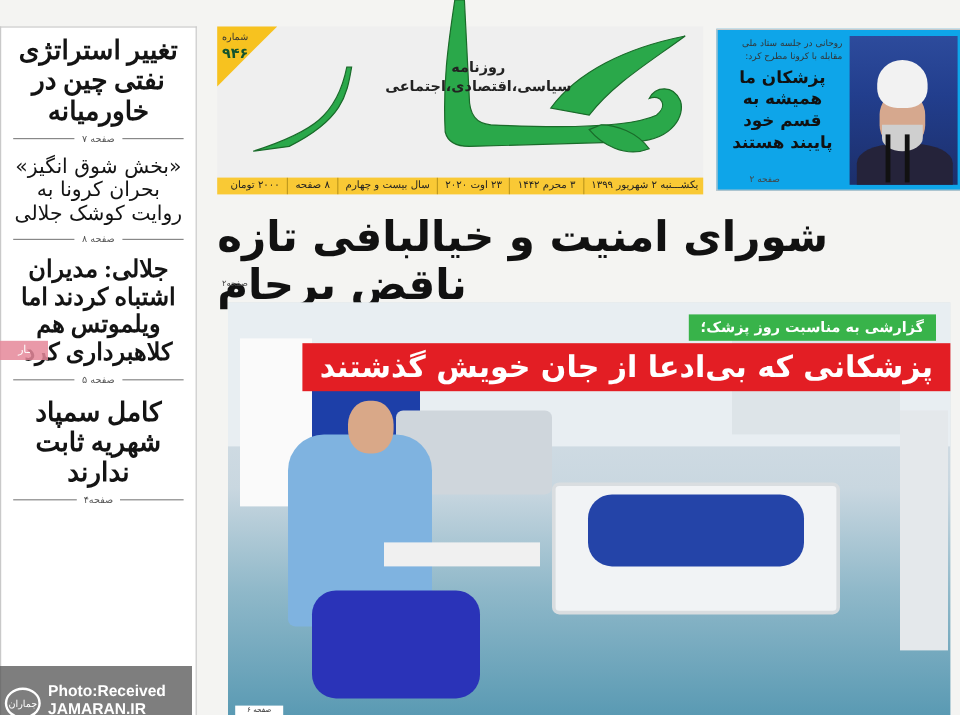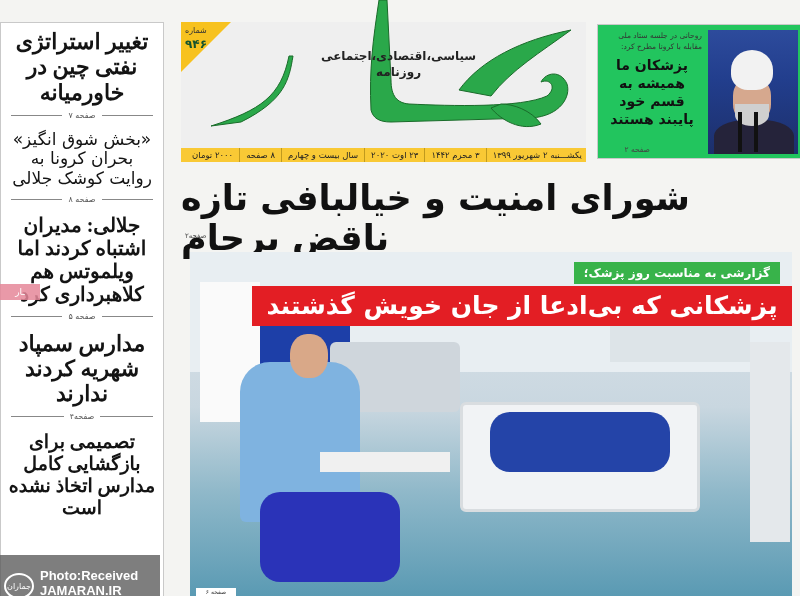--- a/index.html
+++ b/index.html
@@ -62,21 +62,21 @@
     background: #f9c935; font-size: 8.5px; color: #222; line-height: 14px;
     padding: 0 4px; white-space: nowrap; overflow: hidden;
     display: flex; gap: 6px; justify-content: flex-start;
   }
   .dateline span { padding-left: 6px; border-left: 1px solid #c09a1e; }
   .dateline span:last-child { border-left: none; }
 
   
   .tr-box {
     position: absolute; left: 597px; top: 24px; width: 203px; height: 135px;
-    background: #22c55e; border: 1px solid #c9c9c9; border-right: none;
+    background: #0ea5e9; border: 1px solid #c9c9c9; border-right: none;
   }
   .tr-photo {
     position: absolute; right: 2px; top: 5px; width: 90px; height: 124px;
     background: linear-gradient(180deg,#2d4b9c 0%,#223e8d 40%,#1c2f6b 100%);
     overflow: hidden;
   }
   .tr-turban { position: absolute; left: 23px; top: 20px; width: 42px; height: 40px; border-radius: 50% 50% 40% 40%; background: #f2f2f2; }
   .tr-face { position: absolute; left: 25px; top: 48px; width: 38px; height: 44px; border-radius: 40%; background: #d6a88e; }
   .tr-beard { position: absolute; left: 27px; top: 74px; width: 34px; height: 22px; border-radius: 0 0 50% 50%; background: #cfcfcf; }
   .tr-robe { position: absolute; left: 6px; top: 90px; width: 80px; height: 40px; border-radius: 40% 40% 0 0; background: #25233a; }
@@ -123,39 +123,36 @@
   <div class="pg-sep">صفحه ۷</div>
   <div class="left-block">
     <div class="lh mid">«بخش شوق انگیز» بحران کرونا به روایت کوشک جلالی</div>
   </div>
   <div class="pg-sep">صفحه ۸</div>
   <div class="left-block">
     <div class="lh big" style="font-size:20px">جلالی: مدیران اشتباه کردند اما ویلموتس هم کلاهبرداری کرد</div>
   </div>
   <div class="pg-sep">صفحه ۵</div>
   <div class="left-block">
-    <div class="lh big">مدارس سمپاد شهریه کردند ندارند</div>
+    <div class="lh big">کامل سمپاد شهریه ثابت ندارند</div>
   </div>
   <div class="pg-sep">صفحه۴</div>
-  <div class="left-block">
-    <div class="lh big" style="font-size:19px">تصمیمی برای بازگشایی کامل مدارس اتخاذ نشده است</div>
-  </div>
 </div>
 <div class="red-tag">ـار</div>
 
 <div class="masthead">
   <svg class="logo" viewBox="0 0 380 136">
     <path d="M178 0 C172 40 168 70 170 110 C172 118 178 122 190 122 L330 118 C360 116 370 96 366 84 C360 70 345 72 340 82 C350 78 356 88 346 96 C320 108 250 106 208 104 C196 103 190 96 190 80 L186 0 Z" fill="#2aa84a" stroke="#1a6b2a" stroke-width="1"></path>
     <path d="M258 90 C280 60 320 40 370 30 C340 52 310 70 290 96 Z" fill="#2aa84a" stroke="#1a6b2a" stroke-width="1"></path>
     <path d="M92 56 C88 80 84 100 40 122 L10 126 C60 110 80 96 88 56 Z" fill="#2aa84a" stroke="#1a6b2a" stroke-width="1"></path>
     <path d="M290 108 C300 120 320 132 340 124 C330 110 312 104 300 104 Z" fill="#2aa84a" stroke="#1a6b2a" stroke-width="1"></path>
   </svg>
   <div class="tagline">
+    <div>روزنامه</div>
     <div>سیاسی،اقتصادی،اجتماعی</div>
-    <div>روزنامه</div>
   </div>
   <div class="issue-tri"></div>
   <div class="issue-label">شماره</div>
   <div class="issue-num">۹۴۶</div>
 </div>
 <div class="dateline">
   <span>یکشـــنبه ۲ شهریور ۱۳۹۹</span>
   <span>۳ محرم ۱۴۴۲</span>
   <span>۲۳ اوت ۲۰۲۰</span>
   <span>سال بیست و چهارم</span>

